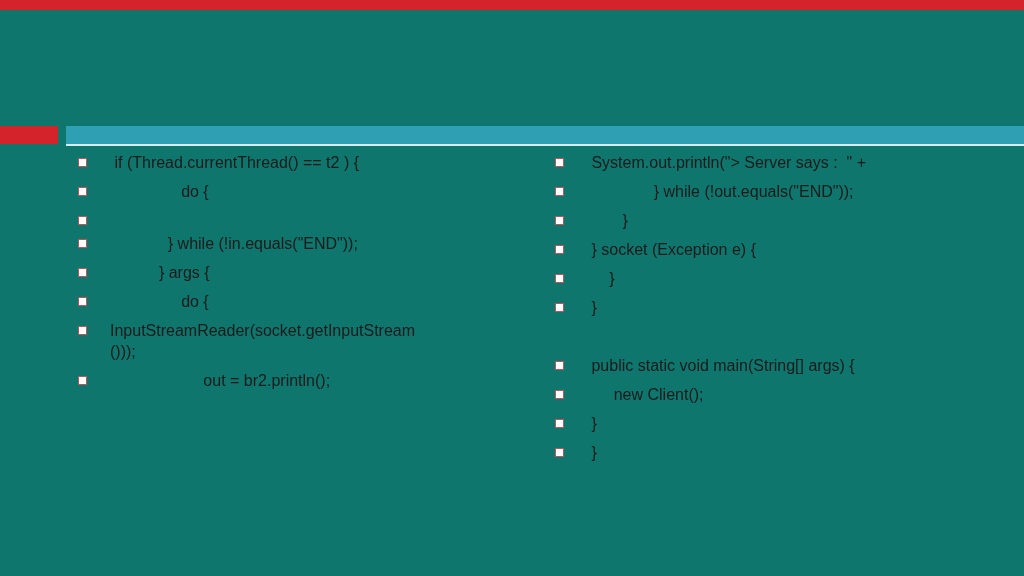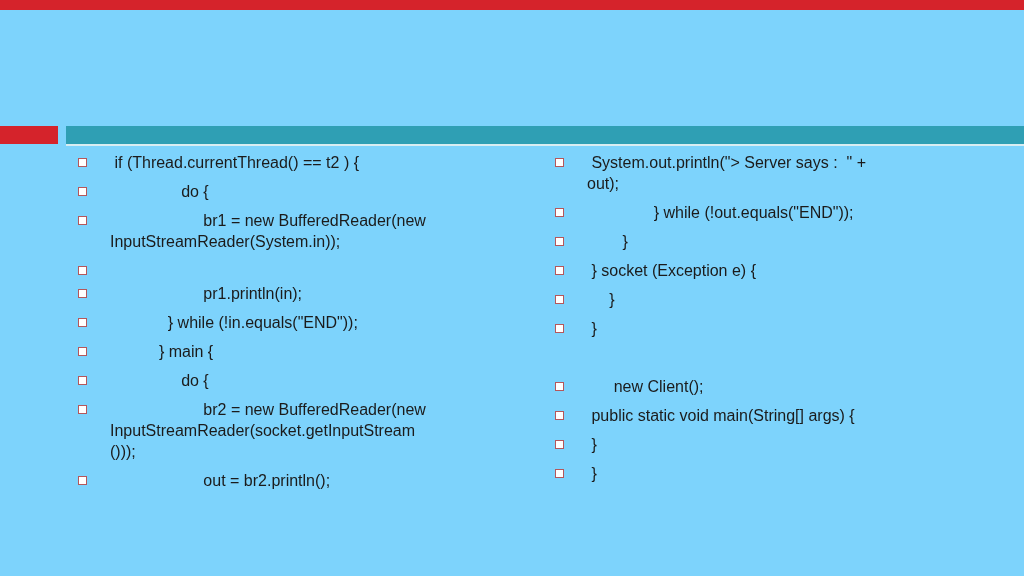--- a/index.html
+++ b/index.html
@@ -1,17 +1,17 @@
 <!DOCTYPE html>
 <html><head>
 <meta charset="utf-8">
 <style>
   html,body { margin:0; padding:0; background:#fff; }
   .slide {
-    position:relative; width:1024px; height:576px; background:#7dd3fc;
+    position:relative; width:1024px; height:576px; background:#0f766e;
     font-family:"Liberation Sans", sans-serif; overflow:hidden;
   }
   .top-bar   { position:absolute; top:0; left:0; width:1024px; height:10px; background:var(--red,#d5232b); }
   .accent-block { position:absolute; top:126px; left:0; width:58px; height:18px; background:var(--red,#d5232b); }
   .title-band   { position:absolute; top:126px; left:66px; width:958px; height:18px; background:var(--teal,#2f9fb4); }
   .band-edge    { position:absolute; top:144px; left:66px; width:958px; height:2px; background:var(--teal-edge,#d8edf2); }
   .column { position:absolute; top:152px; }
   .col-left  { left:78px; }
   .col-right { left:555px; }
   .item { display:flex; align-items:flex-start; margin-bottom:8px; }
@@ -43,74 +43,59 @@
       </div>
       <div class="item">
         <span class="bullet"></span>
         <div class="item-text">
           <div class="code-line">                do {</div>
         </div>
       </div>
       <div class="item">
         <span class="bullet"></span>
         <div class="item-text">
-          <div class="code-line">                     br1 = new BufferedReader(new</div>
-          <div class="code-line">InputStreamReader(System.in));</div>
-        </div>
-      </div>
-      <div class="item">
-        <span class="bullet"></span>
-        <div class="item-text">
-        </div>
-      </div>
-      <div class="item">
-        <span class="bullet"></span>
-        <div class="item-text">
-          <div class="code-line">                     pr1.println(in);</div>
         </div>
       </div>
       <div class="item">
         <span class="bullet"></span>
         <div class="item-text">
           <div class="code-line">             } while (!in.equals("END"));</div>
         </div>
       </div>
       <div class="item">
         <span class="bullet"></span>
         <div class="item-text">
-          <div class="code-line">           } main {</div>
+          <div class="code-line">           } args {</div>
         </div>
       </div>
       <div class="item">
         <span class="bullet"></span>
         <div class="item-text">
           <div class="code-line">                do {</div>
         </div>
       </div>
       <div class="item">
         <span class="bullet"></span>
         <div class="item-text">
-          <div class="code-line">                     br2 = new BufferedReader(new</div>
           <div class="code-line">InputStreamReader(socket.getInputStream</div>
           <div class="code-line">()));</div>
         </div>
       </div>
       <div class="item">
         <span class="bullet"></span>
         <div class="item-text">
           <div class="code-line">                     out = br2.println();</div>
         </div>
       </div>
     </div>
   <div class="column col-right" id="col-1">
       <div class="item">
         <span class="bullet"></span>
         <div class="item-text">
           <div class="code-line"> System.out.println("&gt; Server says :  " +</div>
-          <div class="code-line">out);</div>
         </div>
       </div>
       <div class="item">
         <span class="bullet"></span>
         <div class="item-text">
           <div class="code-line">               } while (!out.equals("END"));</div>
         </div>
       </div>
       <div class="item">
         <span class="bullet"></span>
@@ -138,27 +123,27 @@
       </div>
       <div class="item">
         <span class="bullet hidden"></span>
         <div class="item-text">
           <div class="code-line"></div>
         </div>
       </div>
       <div class="item">
         <span class="bullet"></span>
         <div class="item-text">
-          <div class="code-line">      new Client();</div>
+          <div class="code-line"> public static void main(String[] args) {</div>
         </div>
       </div>
       <div class="item">
         <span class="bullet"></span>
         <div class="item-text">
-          <div class="code-line"> public static void main(String[] args) {</div>
+          <div class="code-line">      new Client();</div>
         </div>
       </div>
       <div class="item">
         <span class="bullet"></span>
         <div class="item-text">
           <div class="code-line"> }</div>
         </div>
       </div>
       <div class="item">
         <span class="bullet"></span>

